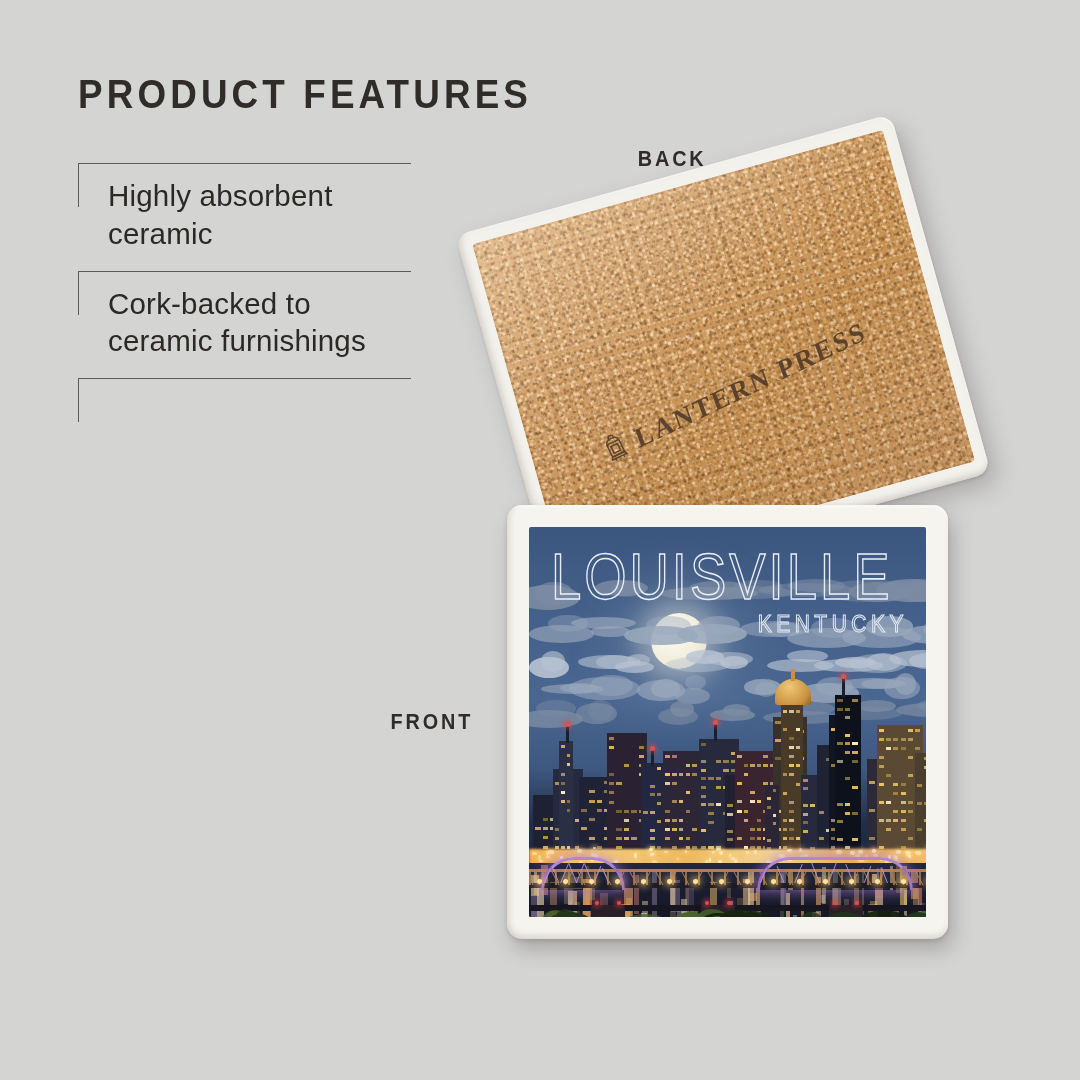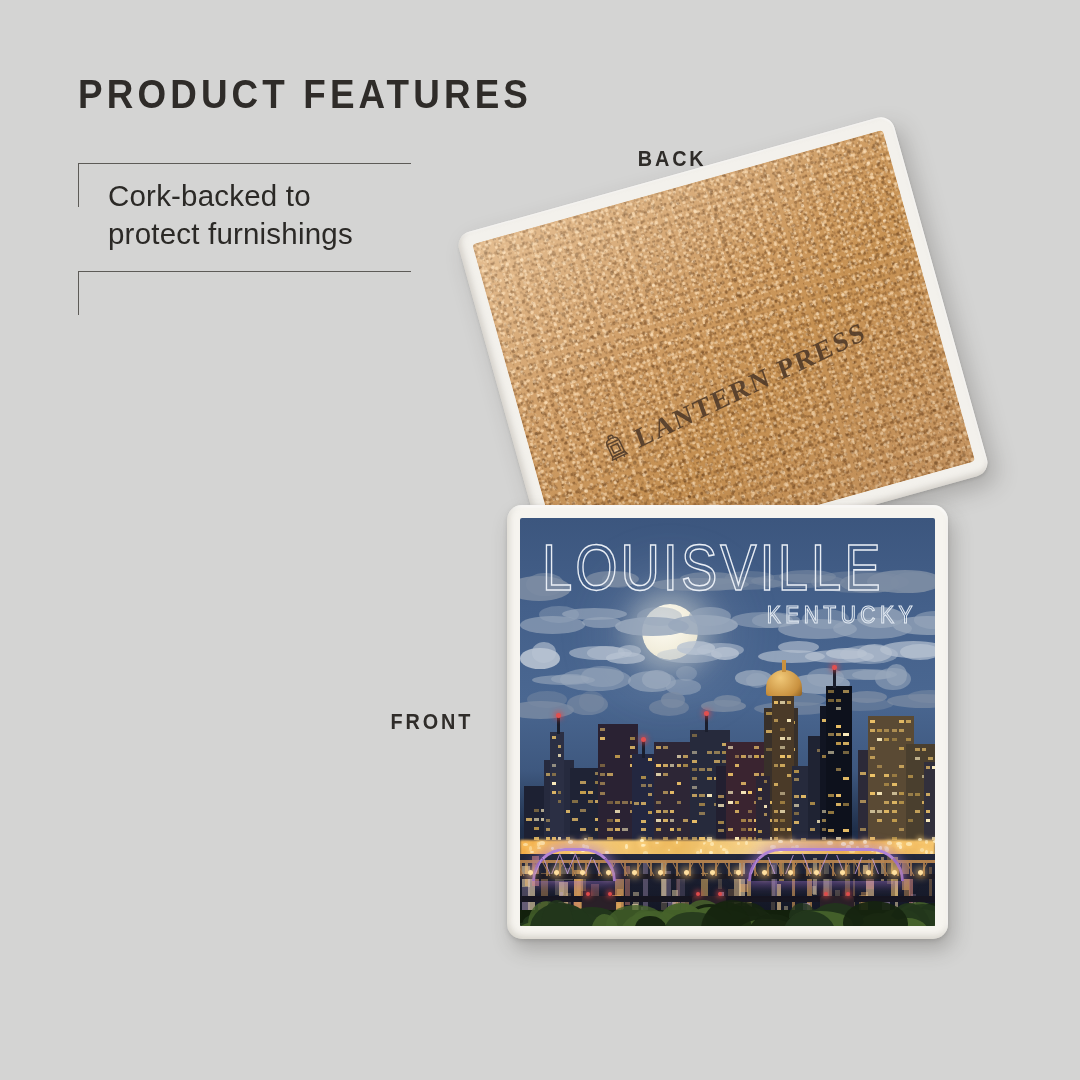--- a/index.html
+++ b/index.html
@@ -118,21 +118,21 @@
   }
 
   
   #coaster-front{
     position:absolute;left:507px;top:505px;width:441px;height:434px;
     border-radius:15px;
     background:#f6f4ef;
     box-shadow:
       5px 11px 20px rgba(60,58,54,.28),
       0 2px 4px rgba(90,88,84,.2);
-    padding:13px;box-sizing:border-box;
+    padding:22px;box-sizing:border-box;
   }
   #coaster-front::after{
     content:"";position:absolute;inset:0;border-radius:15px;pointer-events:none;
     box-shadow:inset 2px -3px 6px rgba(175,170,160,.45),
                inset -1px 2px 3px rgba(255,255,255,.85);
   }
   .art{
     position:relative;width:100%;height:100%;overflow:hidden;border-radius:2px;
     background:linear-gradient(#3c567e 0%,#44608a 22%,#4a6791 44%,#3e587f 62%,#20304b 76%,#101a2b 100%);
   }
@@ -183,26 +183,32 @@
 </style>
 </head>
 <body>
 
 <div id="stage">
 
   <div class="features">
 
     <div class="features-title">PRODUCT FEATURES</div>
 
+    <div class="feat">
+      <div class="rule"></div>
+      <div class="tick"></div>
+      <div class="txt">Highly absorbent
+ceramic</div>
+    </div>
 
     <div class="feat">
       <div class="rule"></div>
       <div class="tick"></div>
       <div class="txt">Cork-backed to
-protect furnishings</div>
+ceramic furnishings</div>
     </div>
 
     <div class="feat">
       <div class="rule"></div>
       <div class="tick"></div>
     </div>
 
   </div>
 
   <div class="side-label" id="label-back">BACK</div>

